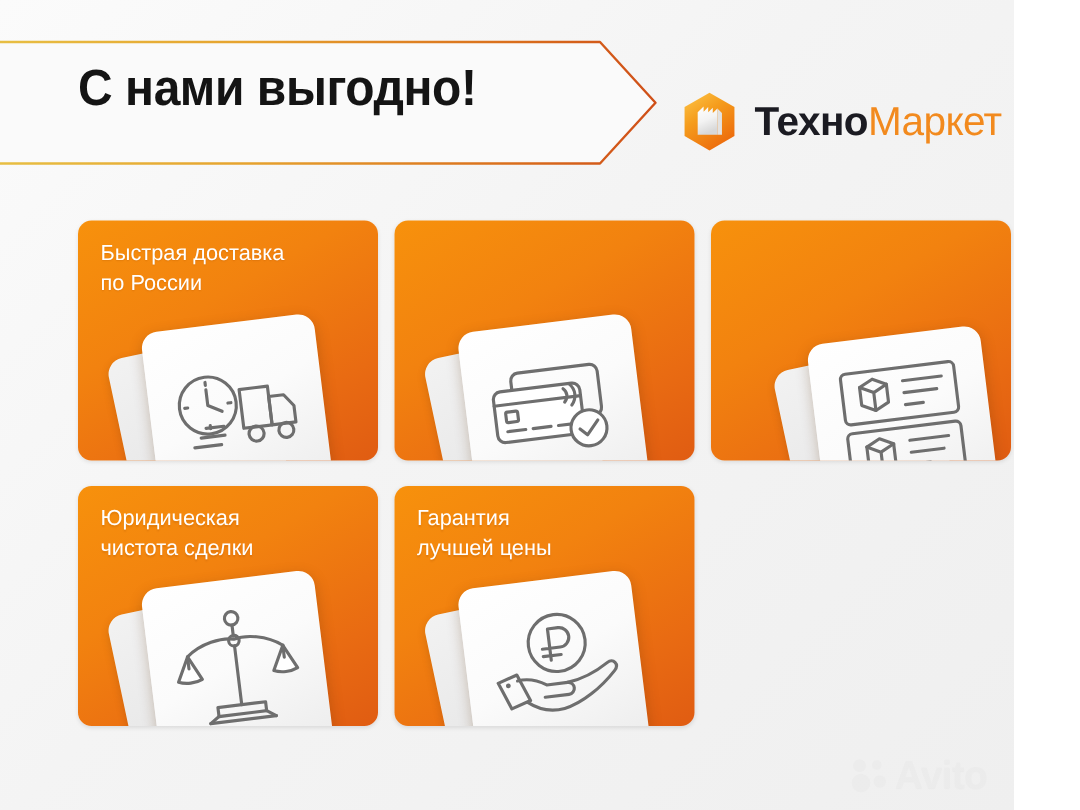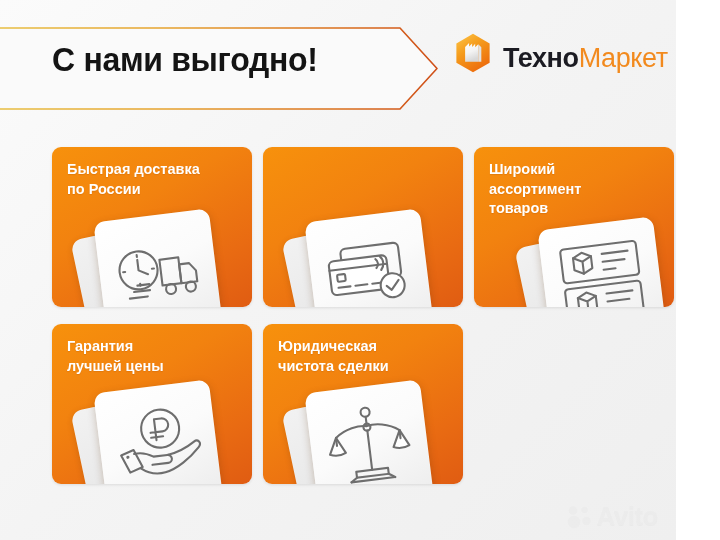--- a/index.html
+++ b/index.html
@@ -28,22 +28,22 @@
     color: #141414;
     font-family: "Liberation Sans", sans-serif;
     transform: scaleX(0.94);
     transform-origin: left center;
     white-space: nowrap;
   }
 
   
   #logo {
     position: absolute;
-    left: 452px; top: 32px;
-    display: flex; align-items: flex-end; gap: 9px;
+    left: 452px; top: 60px;
+    display: flex; align-items: center; gap: 9px;
   }
   #logo-mark { width: 42px; height: 42px; flex: 0 0 auto; }
   #logo-text {
     font-size: 27px; font-weight: bold; white-space: nowrap;
     letter-spacing: -0.4px;
   }
   .logo-dark { color: #1b1b22; }
   .logo-orange { color: #f28a1e; font-weight: normal; }
 
   
@@ -63,21 +63,21 @@
     background: linear-gradient(150deg, #f7910c 0%, #f2820f 38%, #e96b12 75%, #e05c12 100%);
     overflow: hidden;
     box-shadow: 0 1px 3px rgba(0,0,0,0.10);
   }
   .card-title {
     position: relative; z-index: 4;
     padding: 13px 14px 0 15px;
     color: #ffffff;
     font-size: 14.5px;
     line-height: 19.5px;
-    font-weight: 700;
+    font-weight: 400;
     white-space: pre-line;
     text-shadow: 0 1px 1px rgba(140,60,0,0.18);
   }
 
   
   .note-back {
     position: absolute;
     width: 104px; height: 104px;
     border-radius: 11px;
     background: linear-gradient(160deg, #f2f2f2 0%, #e3e3e3 100%);
@@ -205,60 +205,37 @@
             <path d="M12 44 L24 44 M29 44 L41 44 M46 44 L58 44"></path>
             <path d="M52 20 a6 6 0 0 1 0 9 M56.5 17.5 a10 10 0 0 1 0 14"></path>
             <circle cx="66" cy="48" r="12" fill="#fff"></circle>
             <path d="M60 48 L64.5 52.5 L72.5 43.5"></path>
           </g>
         </svg>
       </div>
     </div>
 
     <div class="card c3">
-      <div class="card-title">Широкий
-ассортимент
-товаров</div>
       <div class="note-back"></div>
       <div class="note-front">
         <svg width="86" height="80" viewBox="0 0 86 80">
           <g class="ico">
             <rect x="5" y="4" width="76" height="34" rx="3.5"></rect>
             <path d="M17 14 L26 9.5 L35 14 L35 26 L26 30.5 L17 26 Z"></path>
             <path d="M17 14 L26 18.5 L35 14 M26 18.5 L26 30.5"></path>
             <path d="M46 13 L72 13 M46 21 L68 21 M46 29 L58 29"></path>
             <rect x="5" y="44" width="76" height="34" rx="3.5"></rect>
             <path d="M17 54 L26 49.5 L35 54 L35 66 L26 70.5 L17 66 Z"></path>
             <path d="M17 54 L26 58.5 L35 54 M26 58.5 L26 70.5"></path>
             <path d="M46 53 L72 53 M46 61 L68 61 M46 69 L58 69"></path>
           </g>
         </svg>
       </div>
     </div>
 
-
-    <div class="card c6">
-      <div class="card-title">Гарантия
-лучшей цены</div>
-      <div class="note-back"></div>
-      <div class="note-front">
-        <svg width="88" height="74" viewBox="0 0 88 74">
-          <g class="ico">
-            <circle cx="48" cy="22" r="19"></circle>
-            <path d="M43 33 L43 12 L50 12 a6.5 6.5 0 0 1 0 13 L38 25"></path>
-            <path d="M38 30 L50 30"></path>
-            <path d="M6 44 L19 40 L26 58 L13 62 Z"></path>
-            <circle cx="12.5" cy="46.5" r="1.6" class="ico-fill"></circle>
-            <path d="M19 44 C26 43 32 45 38 49 L52 49 a4 4 0 0 1 0 8 L36 57"></path>
-            <path d="M52 49 C62 48 72 44 80 39 C84 36.5 88 41 84 45 C74 55 60 64 48 66
-                     C38 67.5 30 64 24 59"></path>
-          </g>
-        </svg>
-      </div>
-    </div>
 
     <div class="card c5">
       <div class="card-title">Юридическая
 чистота сделки</div>
       <div class="note-back"></div>
       <div class="note-front">
         <svg width="84" height="80" viewBox="0 0 84 80">
           <g class="ico">
             <circle cx="42" cy="8" r="4.5"></circle>
             <path d="M42 12.5 L42 20"></path>
@@ -269,20 +246,40 @@
             <path d="M58 72 L64 76 M26 72 L20 76"></path>
             <path d="M10 30 C20 22 34 20 42 22 C50 20 64 22 74 30"></path>
             <path d="M10 30 L2 46 a14 9 0 0 0 16 0 Z" fill="#fff"></path>
             <path d="M74 30 L66 46 a14 9 0 0 0 16 0 Z" fill="#fff"></path>
             <path d="M10 30 L10 38 M74 30 L74 38"></path>
           </g>
         </svg>
       </div>
     </div>
 
+    <div class="card c6">
+      <div class="card-title">Гарантия
+лучшей цены</div>
+      <div class="note-back"></div>
+      <div class="note-front">
+        <svg width="88" height="74" viewBox="0 0 88 74">
+          <g class="ico">
+            <circle cx="48" cy="22" r="19"></circle>
+            <path d="M43 33 L43 12 L50 12 a6.5 6.5 0 0 1 0 13 L38 25"></path>
+            <path d="M38 30 L50 30"></path>
+            <path d="M6 44 L19 40 L26 58 L13 62 Z"></path>
+            <circle cx="12.5" cy="46.5" r="1.6" class="ico-fill"></circle>
+            <path d="M19 44 C26 43 32 45 38 49 L52 49 a4 4 0 0 1 0 8 L36 57"></path>
+            <path d="M52 49 C62 48 72 44 80 39 C84 36.5 88 41 84 45 C74 55 60 64 48 66
+                     C38 67.5 30 64 24 59"></path>
+          </g>
+        </svg>
+      </div>
+    </div>
+
   </div>
 
   <div id="watermark">
     <svg width="26" height="26" viewBox="0 0 26 26">
       <circle cx="7" cy="6.5" r="4.3" fill="#e9e9e9"></circle>
       <circle cx="18.5" cy="6" r="3.2" fill="#e9e9e9"></circle>
       <circle cx="8" cy="18" r="6.2" fill="#e9e9e9"></circle>
       <circle cx="20.5" cy="17" r="4.2" fill="#e9e9e9"></circle>
     </svg>
     <span id="watermark-text">Avito</span>

